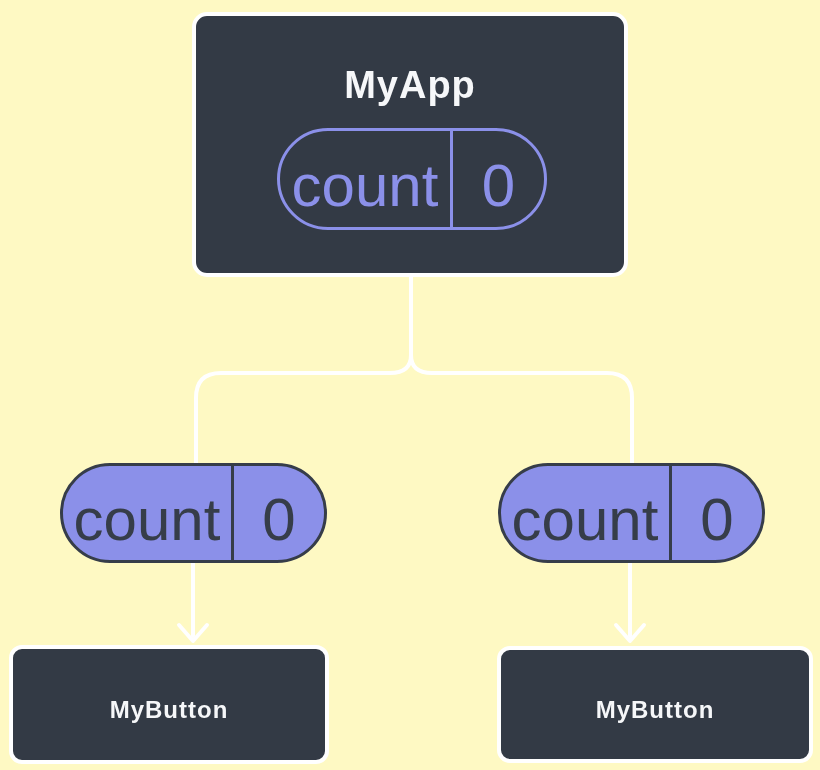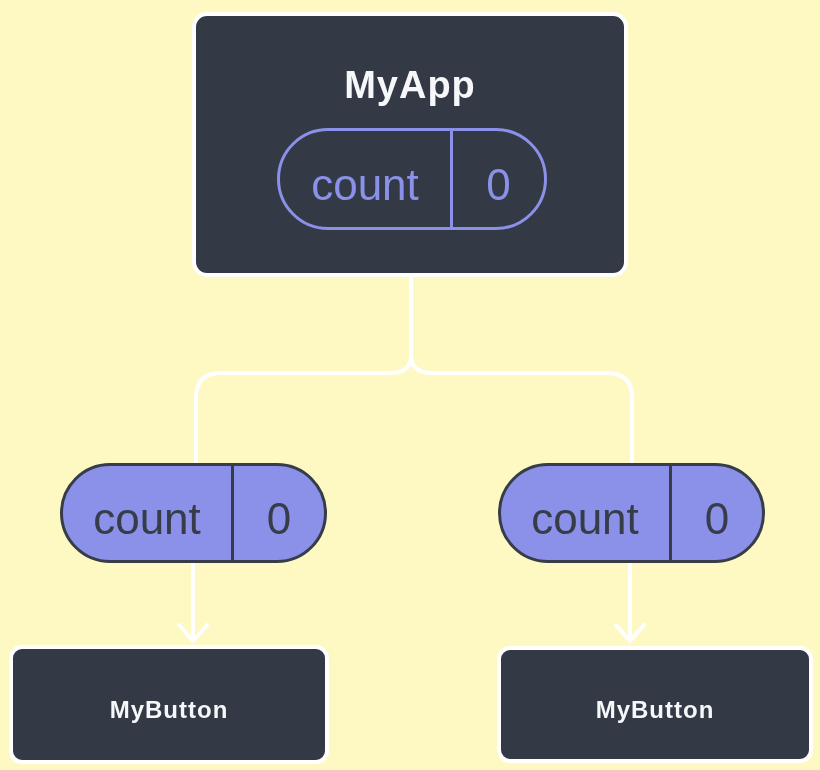--- a/index.html
+++ b/index.html
@@ -48,21 +48,21 @@
   .pill {
     position: absolute;
     box-sizing: border-box;
     display: flex;
     align-items: stretch;
   }
   .pill .cell {
     display: flex;
     align-items: center;
     justify-content: center;
-    font-size: 44px;
+    font-size: 60px;
     padding-top: 12px;
     box-sizing: border-box;
   }
   .pill.outline {
     left: 81px;              
     top: 112px;
     width: 270px;
     height: 102px;
     border: 3px solid #8B90E9;
     border-radius: 51px;

